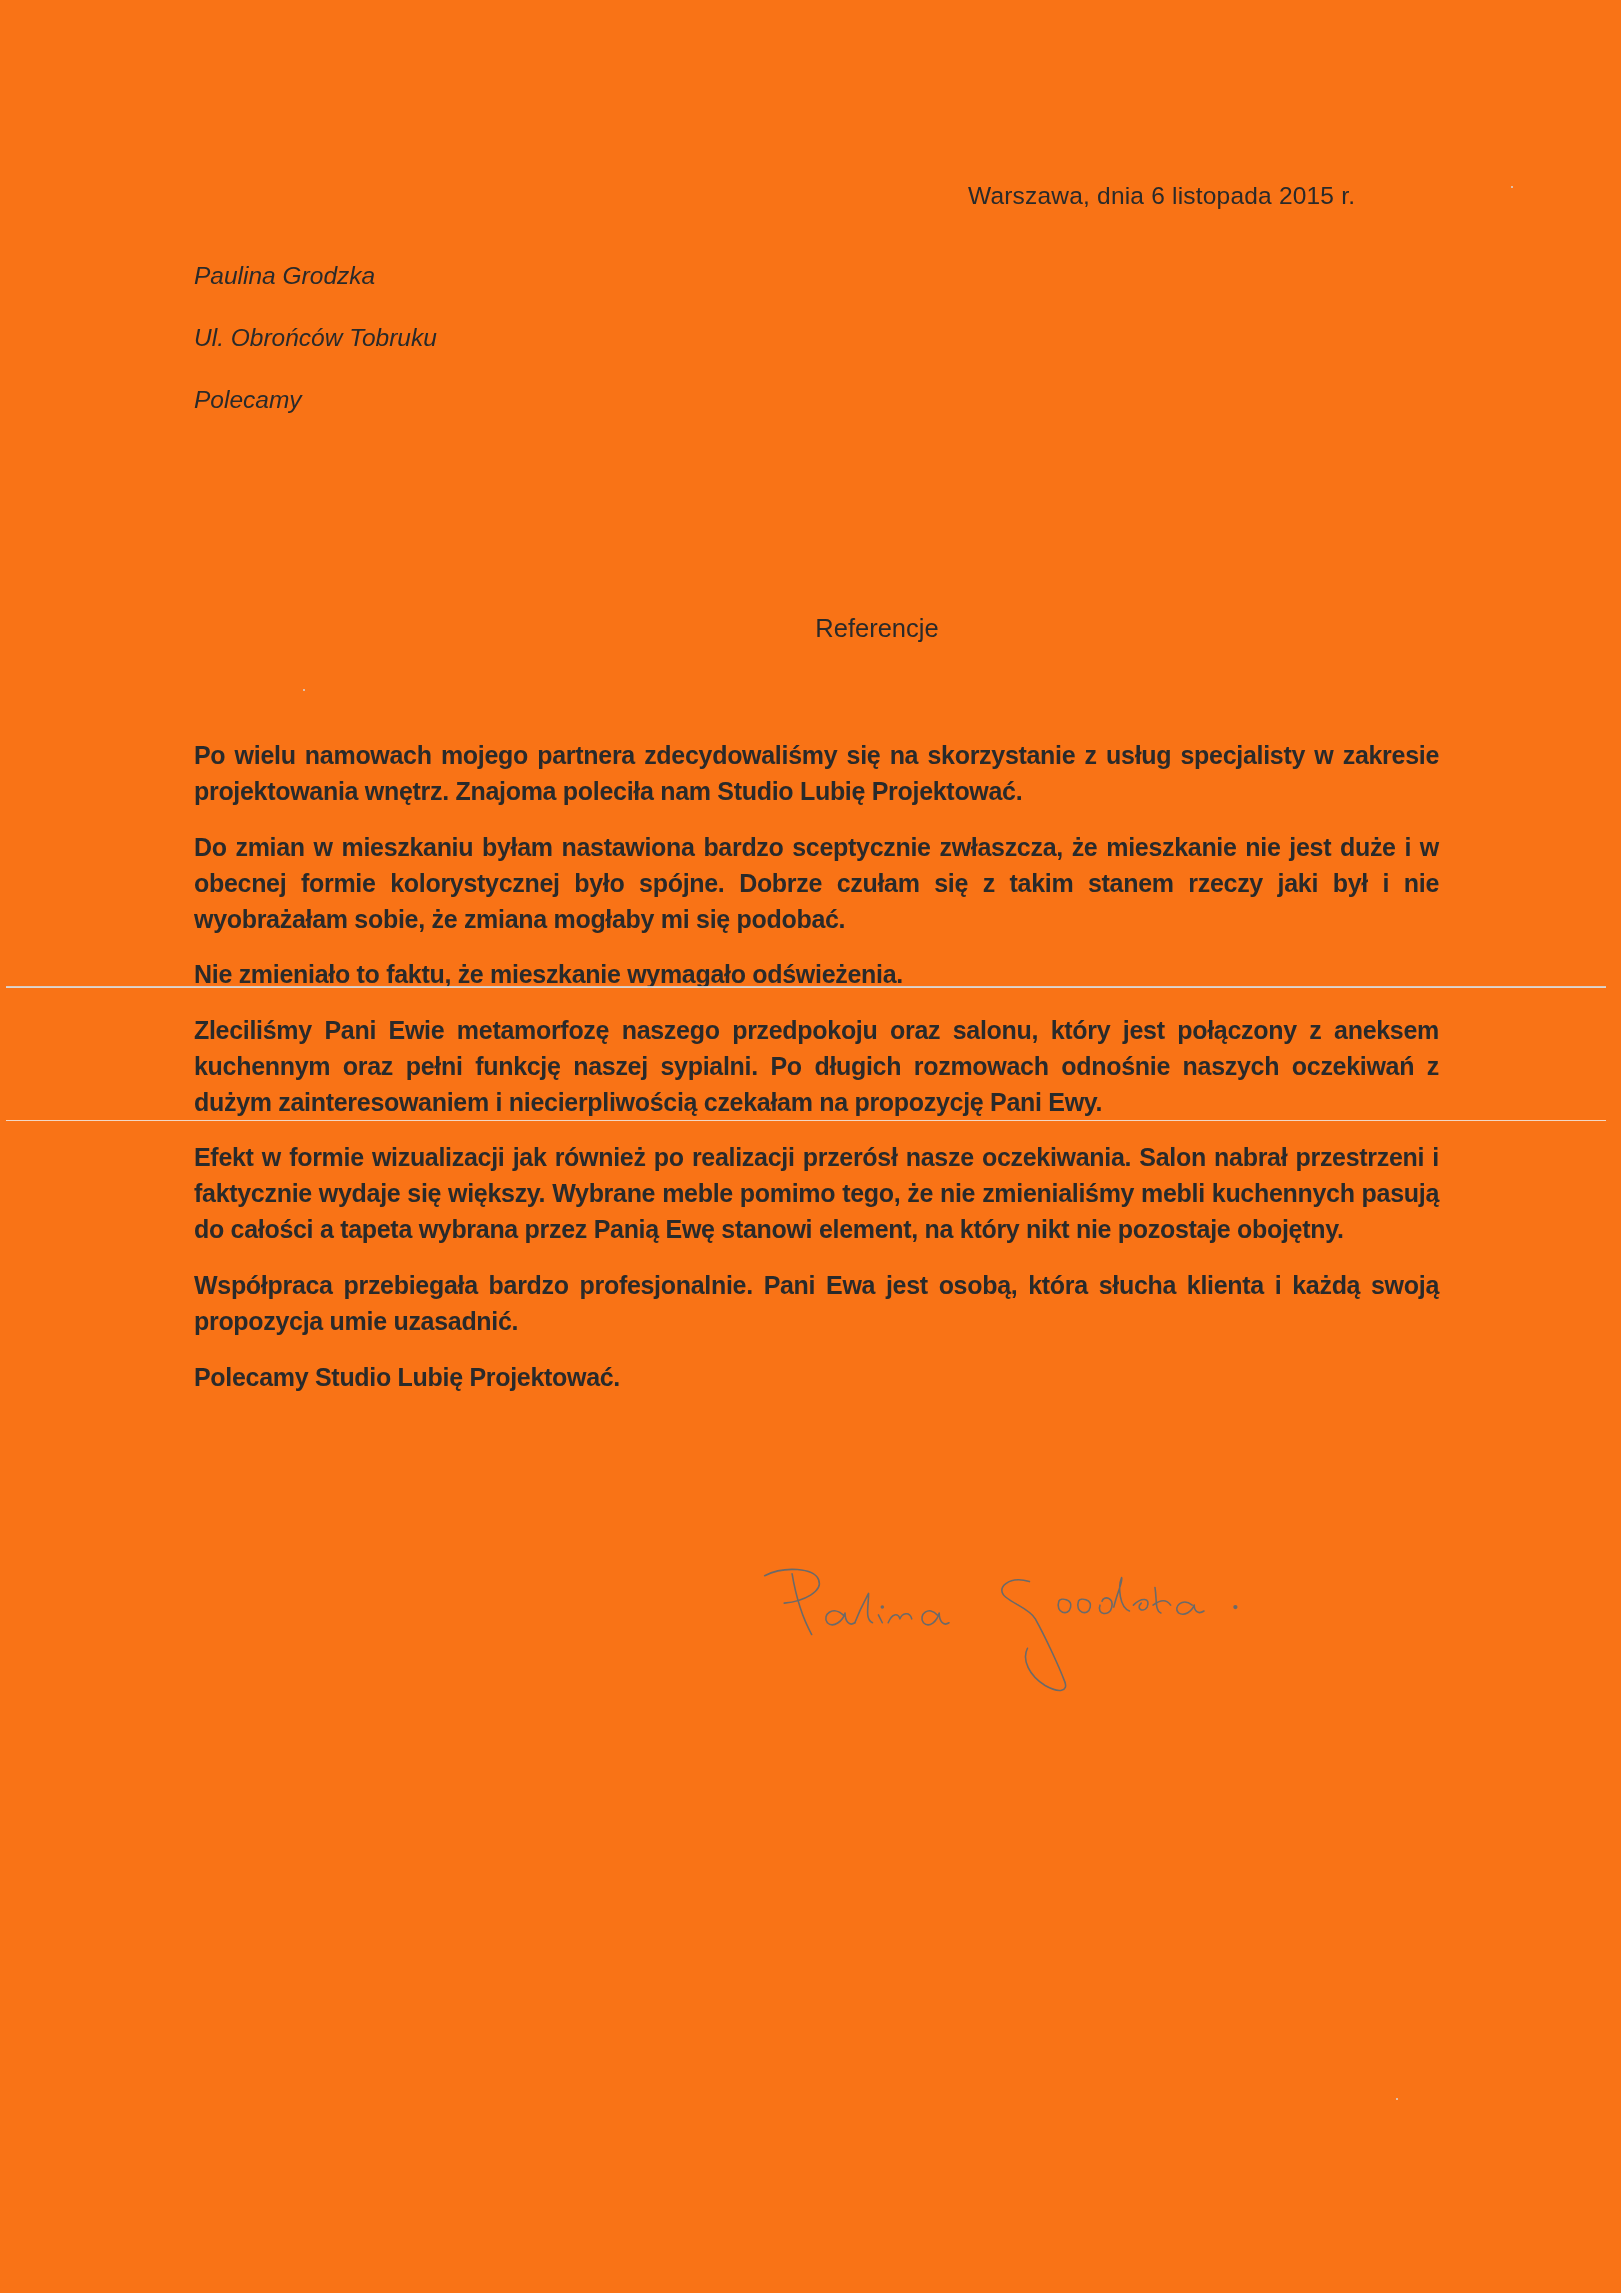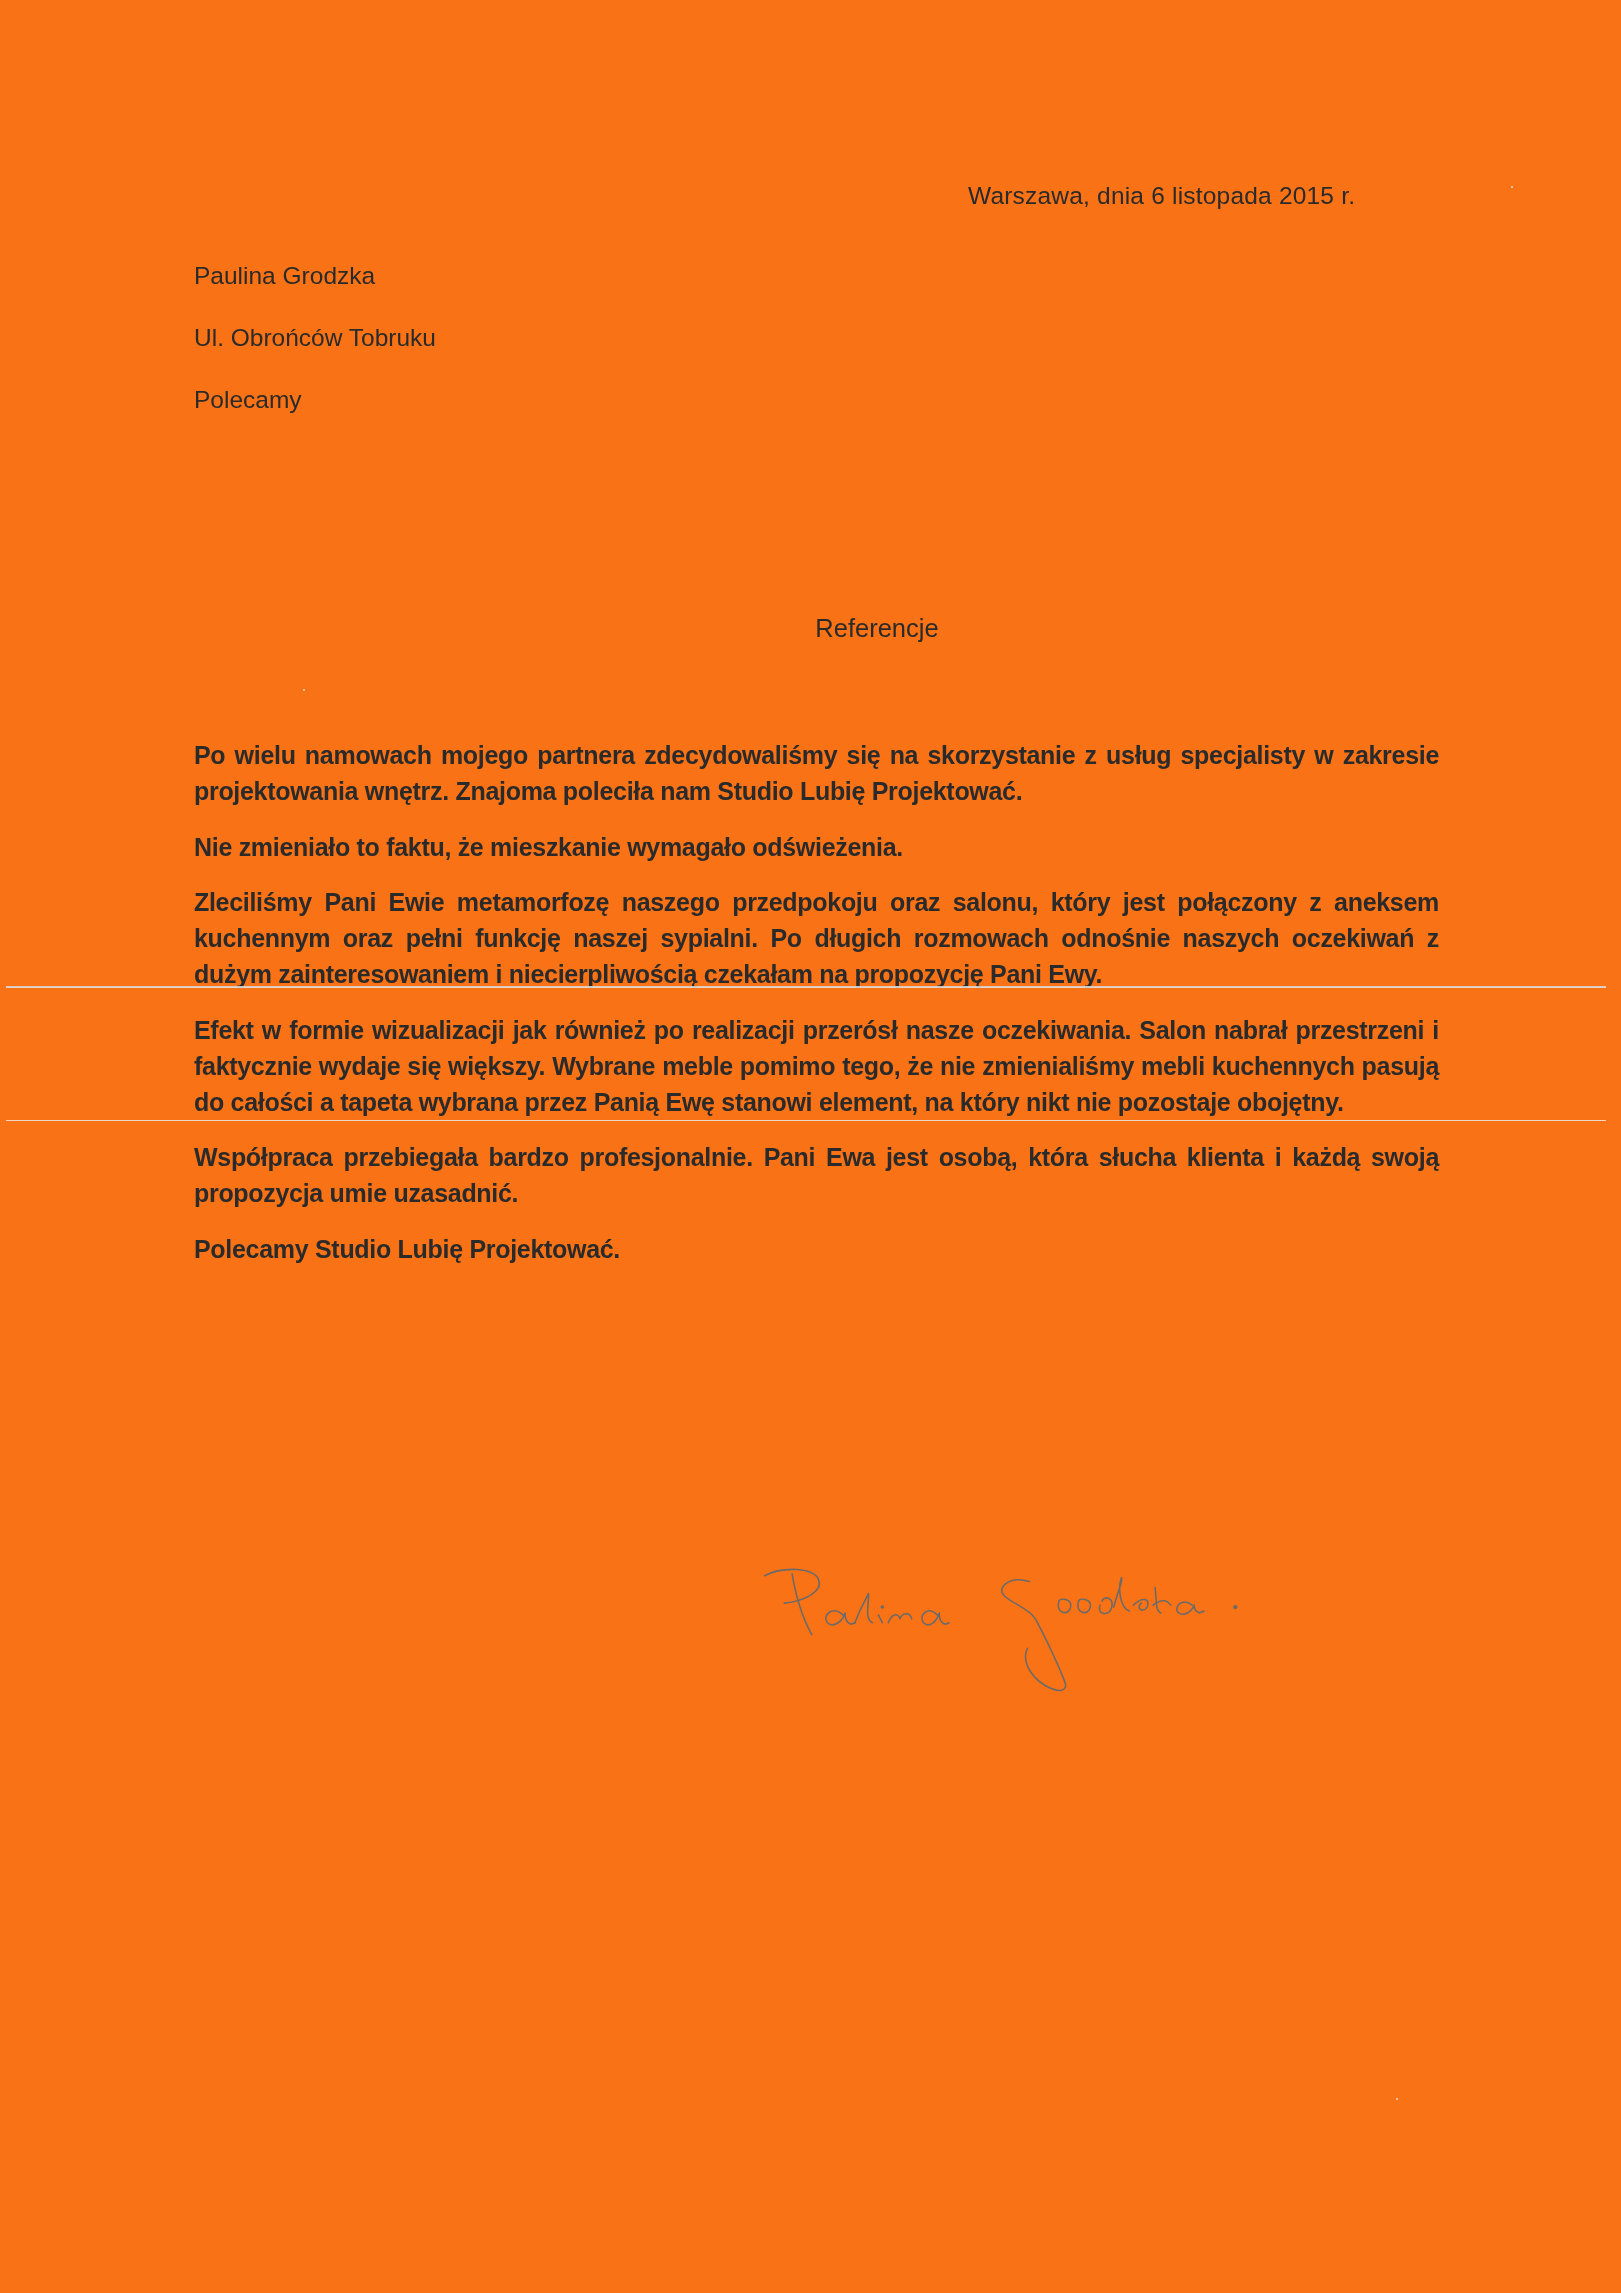--- a/index.html
+++ b/index.html
@@ -30,21 +30,21 @@
       letter-spacing: 0.2px;
       white-space: nowrap;
     }
     .sender {
       position: absolute;
       left: 194px;
       top: 245px;
       font-size: 24.5px;
       line-height: 62px;
     }
-    .sender div { white-space: nowrap; }
+    .sender div { white-space: nowrap; font-style: italic; }
     .title {
       position: absolute;
       left: 0;
       width: 1754px;
       top: 614px;
       text-align: center;
       font-size: 25.5px;
       white-space: nowrap;
     }
     .body {
@@ -102,20 +102,21 @@
     <div>Ul. Obrońców Tobruku</div>
     <div>Polecamy</div>
   </div>
 
   <div class="title">Referencje</div>
 
   <div class="speck" style="left:303px; top:689px;"></div>
 
   <div class="body">
     <p>Po wielu namowach mojego partnera zdecydowaliśmy się na skorzystanie z usług specjalisty w zakresie projektowania wnętrz. Znajoma poleciła nam Studio Lubię Projektować.</p>
+    <p>Do zmian w mieszkaniu byłam nastawiona bardzo sceptycznie zwłaszcza, że mieszkanie nie jest duże i w obecnej formie kolorystycznej było spójne. Dobrze czułam się z takim stanem rzeczy jaki był i nie wyobrażałam sobie, że zmiana mogłaby mi się podobać.</p>
     <p>Nie zmieniało to faktu, że mieszkanie wymagało odświeżenia.</p>
     <p>Zleciliśmy Pani Ewie metamorfozę naszego przedpokoju oraz salonu, który jest połączony z aneksem kuchennym oraz pełni funkcję naszej sypialni. Po długich rozmowach odnośnie naszych oczekiwań z dużym zainteresowaniem i niecierpliwością czekałam na propozycję Pani Ewy.</p>
     <p>Efekt w formie wizualizacji jak również po realizacji przerósł nasze oczekiwania. Salon nabrał przestrzeni i faktycznie wydaje się większy. Wybrane meble pomimo tego, że nie zmienialiśmy mebli kuchennych pasują do całości a tapeta wybrana przez Panią Ewę stanowi element, na który nikt nie pozostaje obojętny.</p>
     <p>Współpraca przebiegała bardzo profesjonalnie. Pani Ewa jest osobą, która słucha klienta i każdą swoją propozycja umie uzasadnić.</p>
     <p>Polecamy Studio Lubię Projektować.</p>
   </div>
 
   <div class="scan-line"></div>
   <div class="scan-line faint"></div>
 

